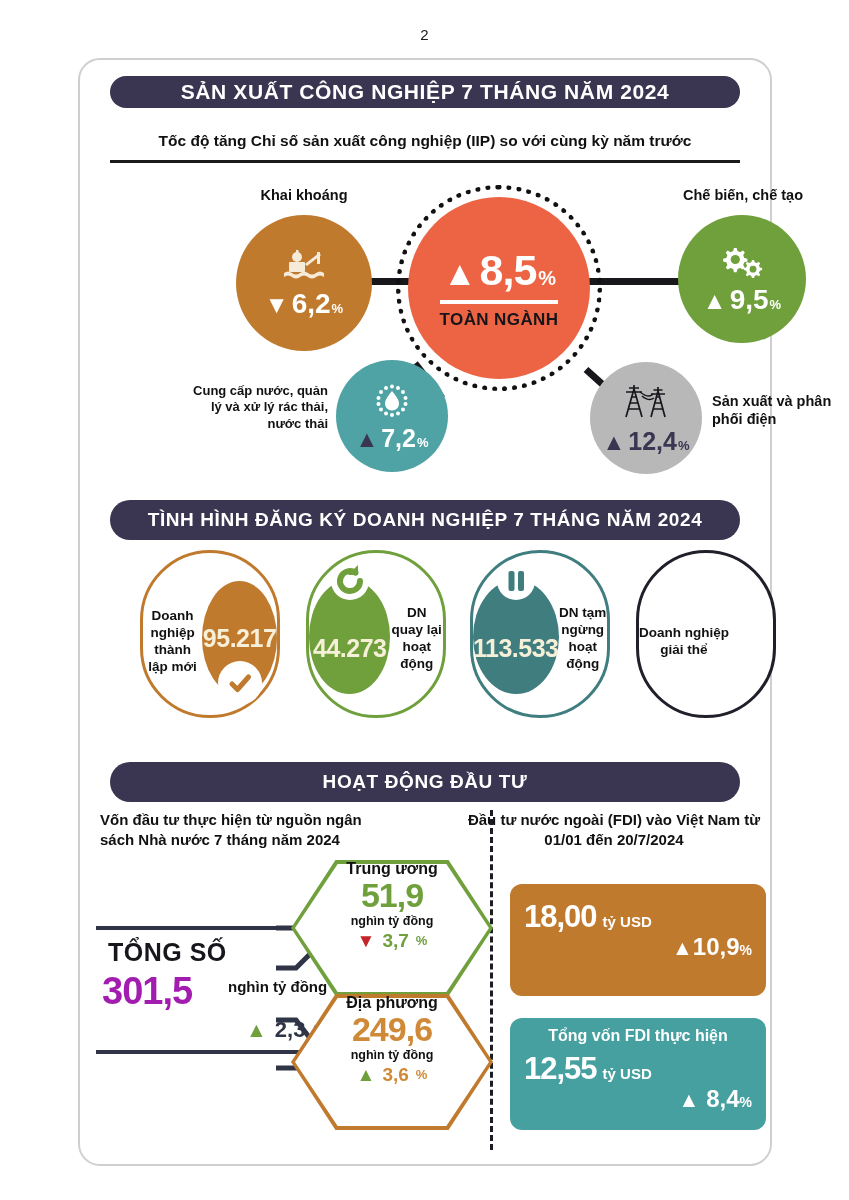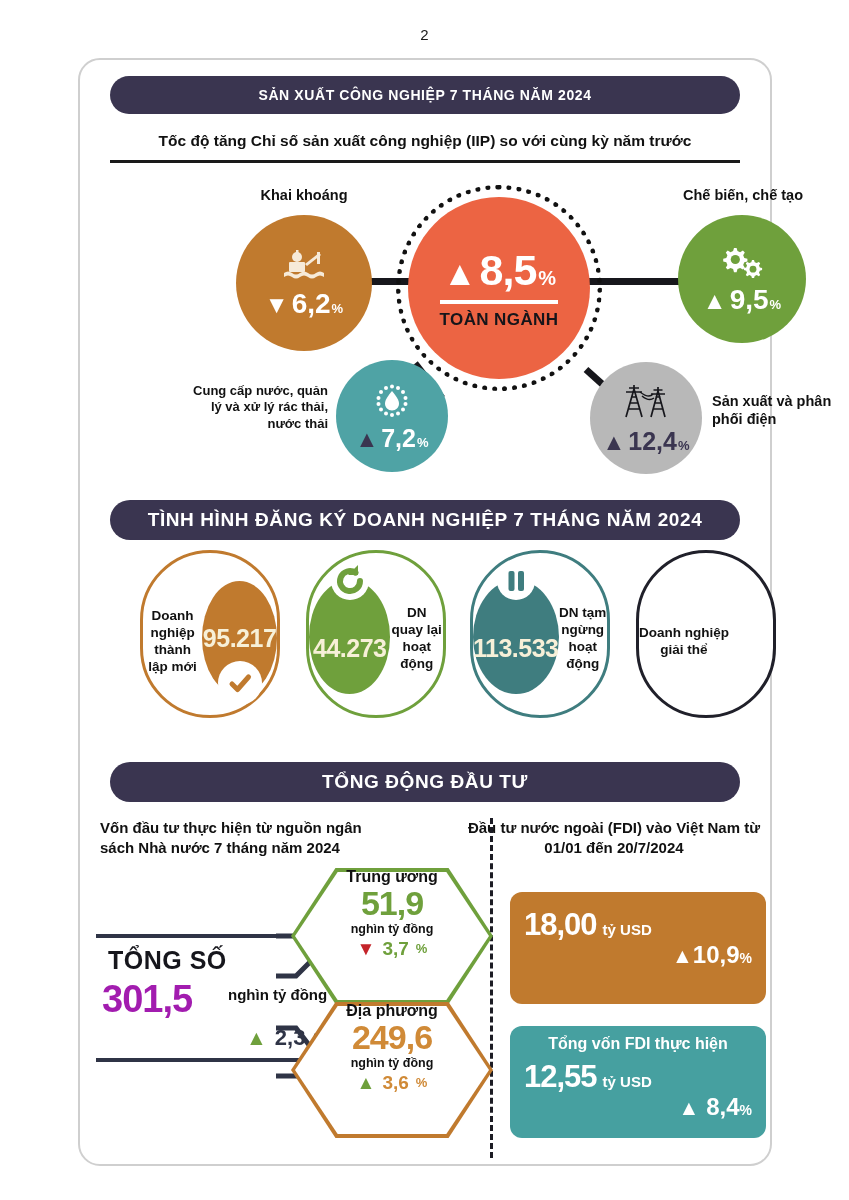--- a/index.html
+++ b/index.html
@@ -20,21 +20,21 @@
     position:absolute; left:78px; top:58px; width:694px; height:1108px;
     border:2px solid #cfcfcf; border-radius:22px; background:#fff;
   }
 
   
   .banner {
     position:absolute; background:#3a3550; border-radius:26px;
     display:flex; align-items:center; justify-content:center;
     color:#ffffff; font-weight:bold; letter-spacing:.6px;
   }
-  .banner.b1 { left:110px; top:76px; width:630px; height:38px; font-size:14px; }
+  .banner.b1 { left:110px; top:76px; width:630px; height:32px; font-size:21px; }
   .banner.b2 { left:110px; top:500px; width:630px; height:40px; font-size:19px; }
   .banner.b3 { left:110px; top:762px; width:630px; height:40px; font-size:19px; }
 
   .subtitle {
     position:absolute; left:110px; top:132px; width:630px; text-align:center;
     font-size:15.5px; font-weight:bold; color:#111;
   }
   .rule {
     position:absolute; left:110px; top:160px; width:630px; height:3px; background:#1a1a1a;
   }
@@ -110,21 +110,21 @@
   .pill-num { font-size:25px; font-weight:bold; color:#f7f0d8; letter-spacing:-.5px; }
   .pill.p4 .pill-num { color:#ffffff; }
 
   .badge {
     position:absolute; width:44px; height:44px; border-radius:50%;
     background:#fff; display:flex; align-items:center; justify-content:center;
     bottom:-10px; left:50%; transform:translateX(-50%);
   }
 
   
-  .inv { position:absolute; left:78px; top:810px; width:638px; height:350px;margin-top:8px; }
+  .inv { position:absolute; left:78px; top:810px; width:638px; height:350px; }
   .inv-title { position:absolute; font-weight:bold; font-size:15px; color:#111; line-height:1.35; }
   .inv-title.left  { left:22px; top:0px; width:290px; text-align:left; }
   .inv-title.right { left:386px; top:0px; width:300px; text-align:center; }
 
   .divider {
     position:absolute; left:412px; top:0px; width:0; height:340px;
     border-left:3px dashed #1c1c24;
   }
 
   .tong-line { position:absolute; left:18px; top:116px; width:300px; height:4px; background:#2f3446; }
@@ -358,21 +358,21 @@
     </div>
 
     <div class="pill p4">
       <div class="pill-label" style="margin-top:16px;">
         <div>Doanh nghiệp</div>
         <div>giải thể</div>
       </div>
     </div>
   </div>
 
-  <div class="banner b3">TỔNG ĐỘNG ĐẦU TƯ</div>
+  <div class="banner b3">HOẠT ĐỘNG ĐẦU TƯ</div>
 
   <div class="inv">
 
     <div class="inv-title left">Vốn đầu tư thực hiện từ nguồn ngân sách Nhà nước 7 tháng năm 2024</div>
     <div class="inv-title right">Đầu tư nước ngoài (FDI) vào Việt Nam từ 01/01 đến 20/7/2024</div>
 
     <div class="divider"></div>
 
     <div class="tong-line"></div>
     <div class="tong-line2"></div>

